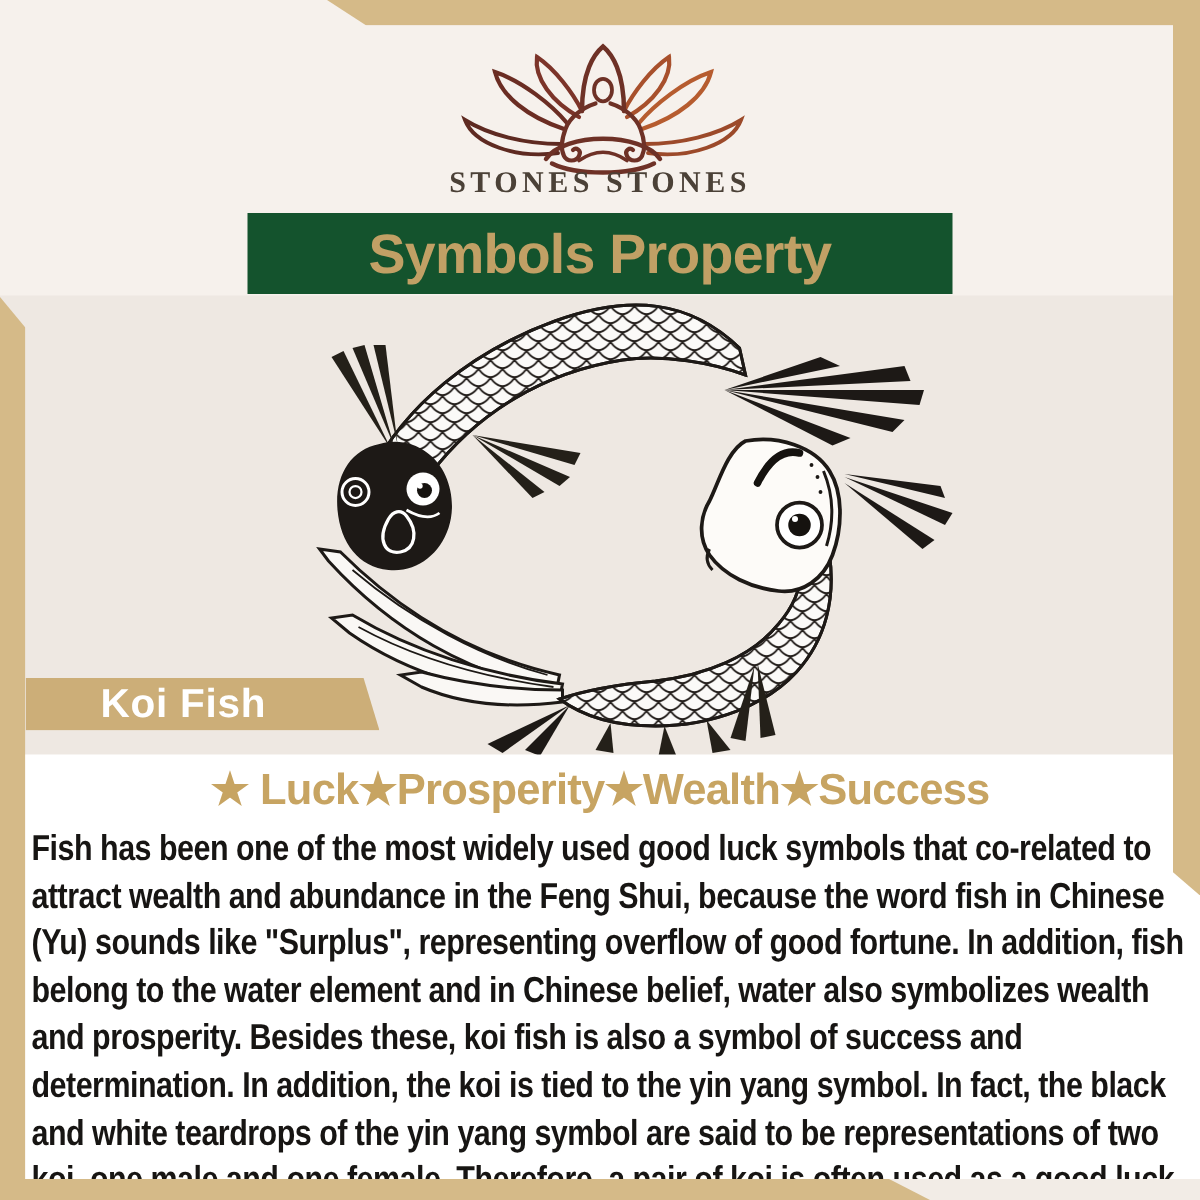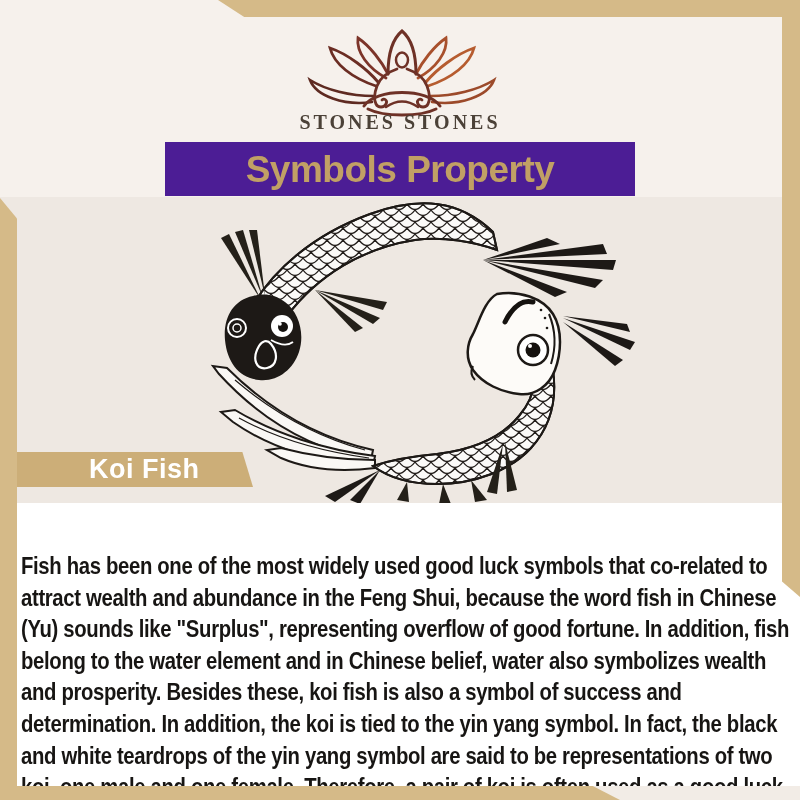--- a/index.html
+++ b/index.html
@@ -20,34 +20,34 @@
                 background:#f2ece6;z-index:5;}
 
   
   .logo-wrap{position:absolute;left:300px;top:22px;width:200px;height:100px;z-index:2;}
   .brand-name{position:absolute;left:260px;top:111px;width:280px;text-align:center;
               font-family:"Liberation Serif",serif;font-size:20px;font-weight:600;
               letter-spacing:3px;color:#4b4137;z-index:2;}
 
   
   .title-band{position:absolute;left:165px;top:142px;width:470px;height:54px;
-              background:#4c1d95;z-index:2;}
+              background:#14532d;z-index:2;}
   .title-band h1{margin:0;height:54px;line-height:56px;text-align:center;
                  font-size:37px;font-weight:700;letter-spacing:-.5px;color:#c1a065;}
 
   
   .beige-area{position:absolute;left:0;top:197px;width:800px;height:308px;
               background:#eee8e2;z-index:1;}
   .fish-svg{position:absolute;left:175px;top:198px;z-index:2;}
 
   
   .koi-banner{position:absolute;left:17px;top:452px;width:236px;height:35px;
               background:#ccae78;z-index:4;
               clip-path:polygon(0 0,95.5% 0,100% 100%,0 100%);}
-  .koi-banner span{display:block;padding-left:72px;line-height:35px;
+  .koi-banner span{display:block;padding-left:50px;line-height:35px;
                    font-size:27px;font-weight:700;color:#ffffff;letter-spacing:.5px;}
 
   
   .white-section{position:absolute;left:0;top:503px;width:800px;height:297px;
                  background:#ffffff;z-index:3;}
   .star-line{position:absolute;left:0;top:6px;width:800px;text-align:center;
              font-size:29px;font-weight:700;letter-spacing:-.5px;color:#c7a462;}
   .paragraph{position:absolute;left:21px;top:47px;width:908px;
              transform:scaleX(0.846);transform-origin:0 0;
              font-size:24px;line-height:31.6px;font-weight:700;
@@ -195,16 +195,17 @@
     <circle cx="358" cy="152" r="7.5" fill="#15120f"></circle>
     <circle cx="355" cy="148" r="2" fill="#ffffff"></circle>
   </g>
 </svg>
 
 <div class="koi-banner">
   <span>Koi Fish</span>
 </div>
 
 <div class="white-section">
+  <div class="star-line">★ Luck★Prosperity★Wealth★Success</div>
   <div class="paragraph">Fish has been one of the most widely used good luck symbols that co-related to attract wealth and abundance in the Feng Shui, because the word fish in Chinese (Yu) sounds like "Surplus", representing overflow of good fortune. In addition, fish belong to the water element and in Chinese belief, water also symbolizes wealth and prosperity. Besides these, koi fish is also a symbol of success and determination. In addition, the koi is tied to the yin yang symbol. In fact, the black and white teardrops of the yin yang symbol are said to be representations of two koi, one male and one female. Therefore, a pair of koi is often used as a good luck symbol for a happy marriage.</div>
 </div>
 
 <div class="band band-bottom"></div>
 
 </body></html>

